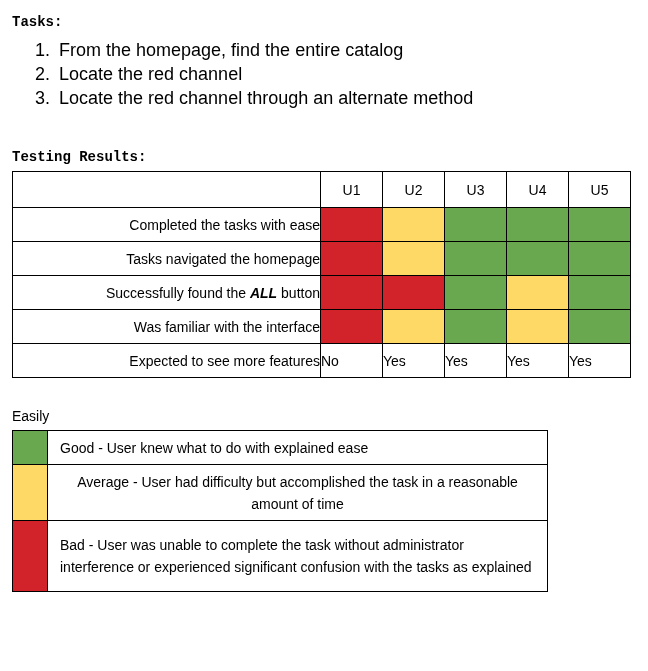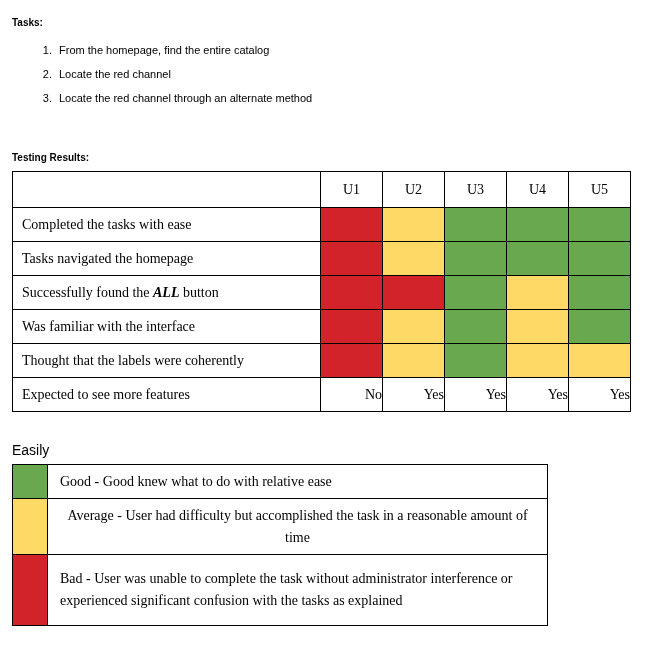--- a/index.html
+++ b/index.html
@@ -12,68 +12,68 @@
   .page {
     position: relative;
     width: 648px;
     height: 671px;
     box-sizing: border-box;
     padding: 14px 12px 0 12px;
     background: #ffffff;
     overflow: hidden;
   }
   .section-heading {
-    font-size: 10px;
+    font-size: 14px;
     font-weight: bold;
     line-height: 17px;
+    font-family: Liberation Mono, monospace;
   }
   .tasks-list {
     margin: 7px 0 7px 0;
     padding: 0 0 0 43px;
-    font-size: 11px;
+    font-size: 18px;
   }
   .tasks-list li {
     line-height: 24px;
     padding-left: 4px;
   }
   .results-heading {
     margin-top: 39px;
   }
   table {
     border-collapse: collapse;
     table-layout: fixed;
-    font-family: Liberation Serif, serif;
   }
   .results-table {
     margin-top: 5px;
     width: 619px;
   }
   .results-table th,
   .results-table td {
     border: 1px solid #000000;
     height: 34px;
     font-size: 14px;
     font-weight: normal;
     box-sizing: border-box;
     padding: 0;
   }
   .results-table thead th {
     height: 36px;
     text-align: center;
   }
   .results-table .label-col {
     width: 308px;
-    text-align: left;
+    text-align: right;
     padding-left: 9px;
   }
   .results-table .user-col {
     width: 62px;
   }
   .results-table .text-cell {
-    text-align: right;
+    text-align: left;
   }
   .bi {
     font-weight: bold;
     font-style: italic;
   }
   .legend-heading {
     margin-top: 30px;
     font-size: 14px;
     font-weight: normal;
     line-height: 17px;
@@ -153,45 +153,37 @@
         </tr>
         <tr>
           <td class="label-col">Was familiar with the interface</td>
           <td class="user-col" style="background: rgb(210, 35, 42);"></td>
           <td class="user-col" style="background: rgb(255, 217, 102);"></td>
           <td class="user-col" style="background: rgb(106, 168, 79);"></td>
           <td class="user-col" style="background: rgb(255, 217, 102);"></td>
           <td class="user-col" style="background: rgb(106, 168, 79);"></td>
         </tr>
         <tr>
-          <td class="label-col">Thought that the labels were coherently</td>
-          <td class="user-col" style="background: rgb(210, 35, 42);"></td>
-          <td class="user-col" style="background: rgb(255, 217, 102);"></td>
-          <td class="user-col" style="background: rgb(106, 168, 79);"></td>
-          <td class="user-col" style="background: rgb(255, 217, 102);"></td>
-          <td class="user-col" style="background: rgb(255, 217, 102);"></td>
-        </tr>
-        <tr>
           <td class="label-col">Expected to see more features</td>
           <td class="user-col text-cell">No</td>
           <td class="user-col text-cell">Yes</td>
           <td class="user-col text-cell">Yes</td>
           <td class="user-col text-cell">Yes</td>
           <td class="user-col text-cell">Yes</td>
         </tr>
       </tbody>
   </table>
 
   <div class="legend-heading">Easily</div>
 
   <table class="legend-table">
     <tbody id="legend-body">
         <tr>
           <td class="legend-swatch" style="background: rgb(106, 168, 79);"></td>
-          <td class="legend-text">Good - Good knew what to do with relative ease</td>
+          <td class="legend-text">Good - User knew what to do with explained ease</td>
         </tr>
         <tr>
           <td class="legend-swatch" style="background: rgb(255, 217, 102);"></td>
           <td class="legend-text">Average - User had difficulty but accomplished the task in a reasonable amount of time</td>
         </tr>
         <tr>
           <td class="legend-swatch" style="background: rgb(210, 35, 42);"></td>
           <td class="legend-text">Bad - User was unable to complete the task without administrator interference or experienced significant confusion with the tasks as explained</td>
         </tr>
       </tbody>

